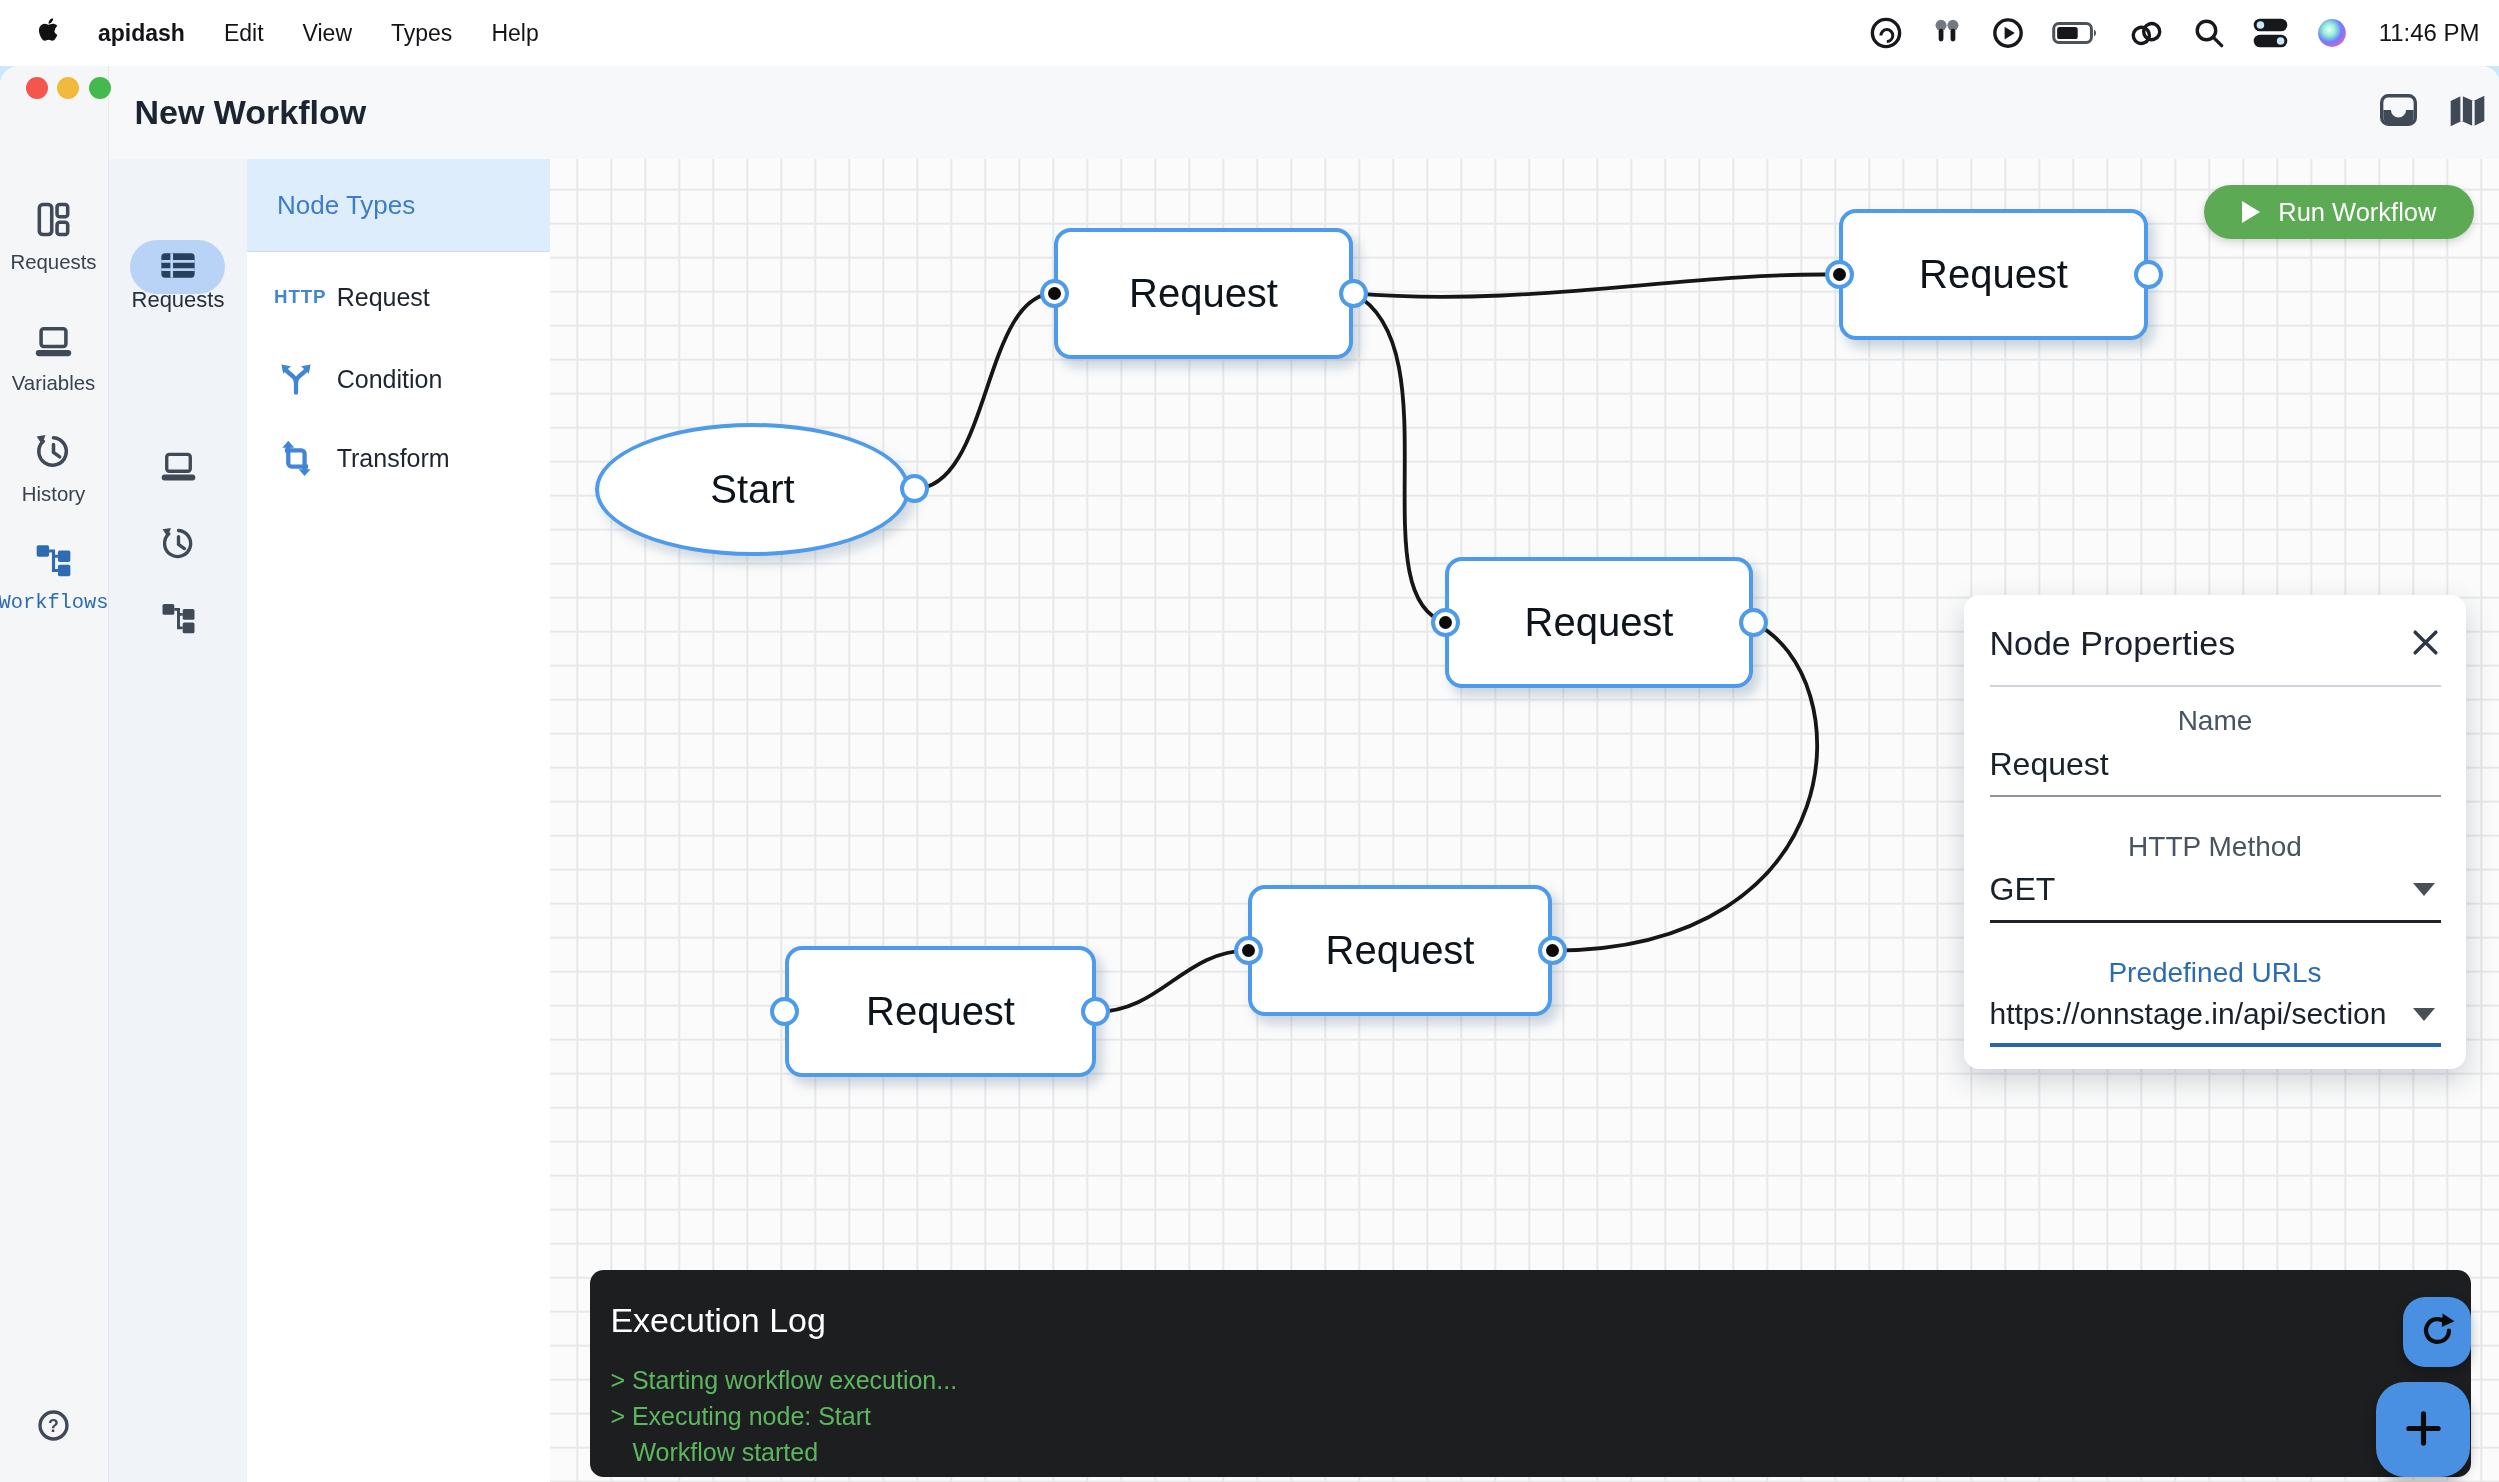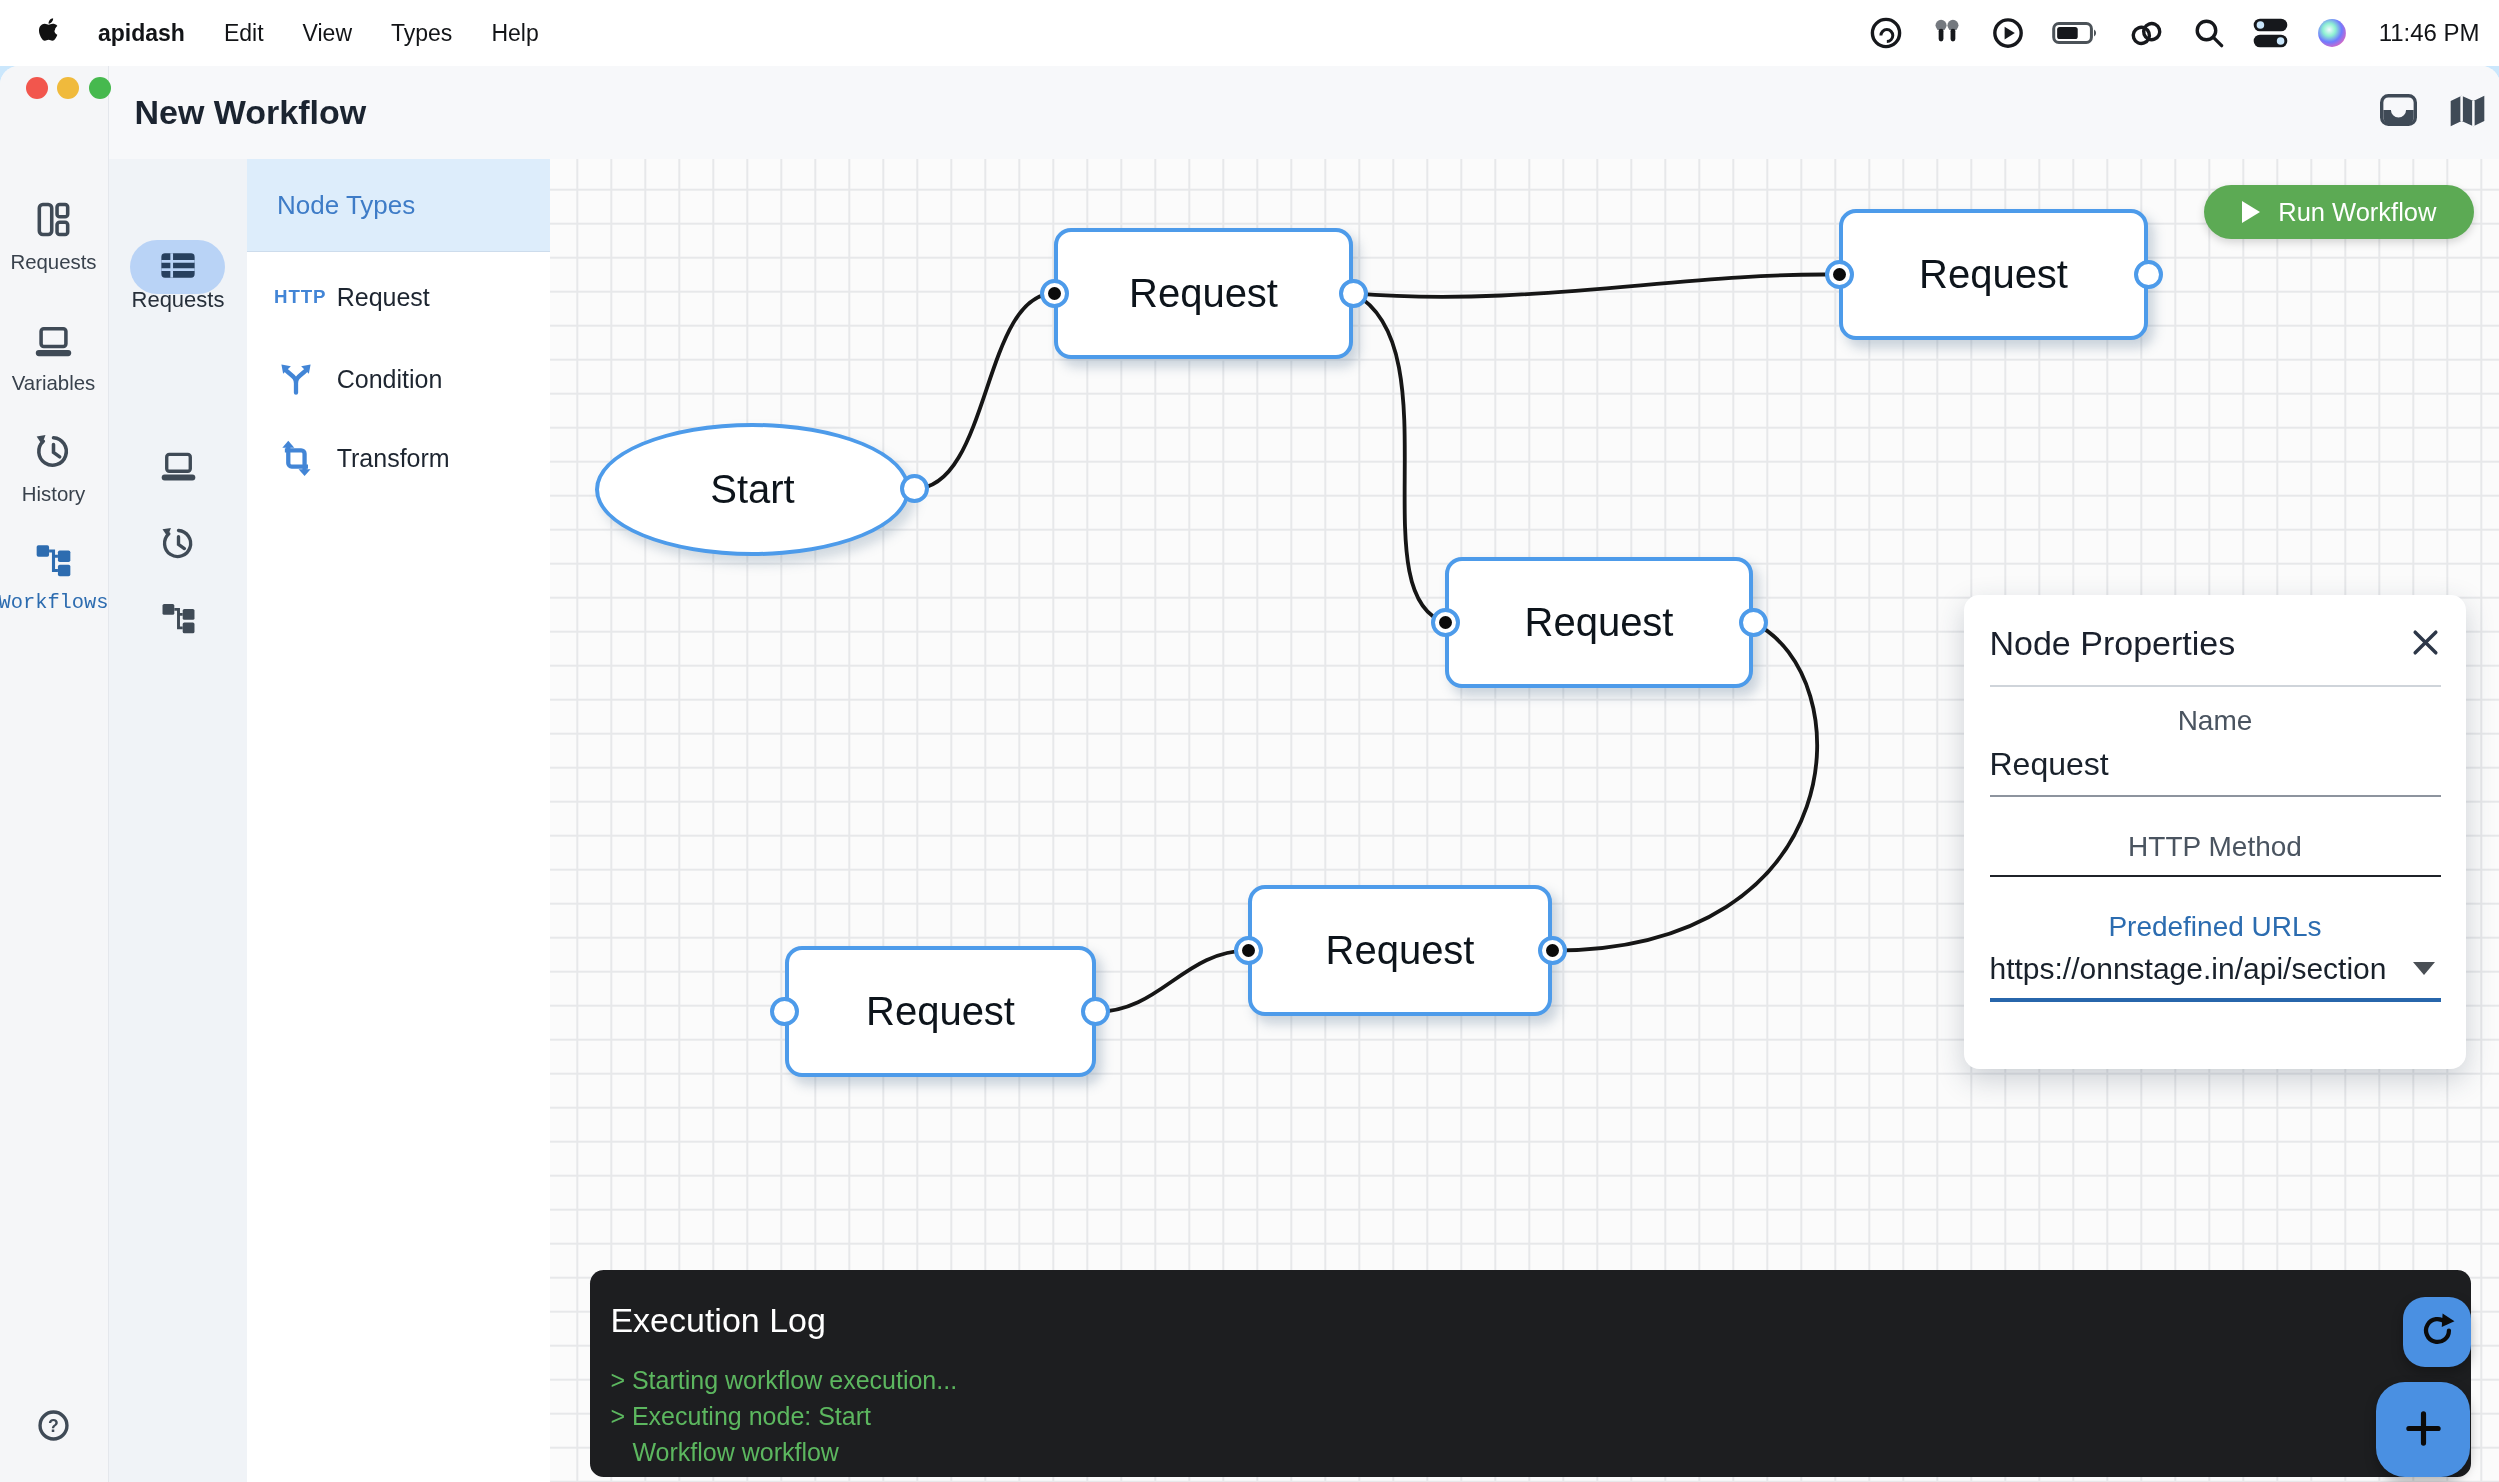--- a/index.html
+++ b/index.html
@@ -401,39 +401,43 @@
       <div class="pfield first">
         <div class="plabel">Name</div>
         <div class="pvaluerow">
           <span class="pvalue">Request</span>
         </div>
         <div class="underline"></div>
       </div>
 
       <div class="pfield">
         <div class="plabel">HTTP Method</div>
+        <div class="pvaluerow">
+          <span class="pvalue">GET</span>
+          <span class="caret"></span>
+        </div>
         <div class="underline dark"></div>
       </div>
 
       <div class="pfield">
         <div class="plabel blue">Predefined URLs</div>
         <div class="pvaluerow">
           <span class="pvalue url">https://onnstage.in/api/section</span>
           <span class="caret"></span>
         </div>
         <div class="underline blue"></div>
       </div>
     </div>
 
     <div class="log">
       <div class="log-title">Execution Log</div>
       <div class="log-lines">
         <div class="log-line">&gt; Starting workflow execution...</div>
         <div class="log-line">&gt; Executing node: Start</div>
-        <div class="log-line indent">Workflow workflow</div>
+        <div class="log-line indent">Workflow started</div>
       </div>
     </div>
 
     <div class="fab refresh">
       <span>
         <svg width="39" height="39" viewBox="0 0 46 46">
             <path d="M36.5 23 a13.5 13.5 0 1 1 -4 -9.6" fill="none" stroke="#0b0b0b" stroke-width="5" stroke-linecap="round"></path>
             <polygon points="29,3 43,12 28,19" fill="#0b0b0b"></polygon>
           </svg>
       </span>

